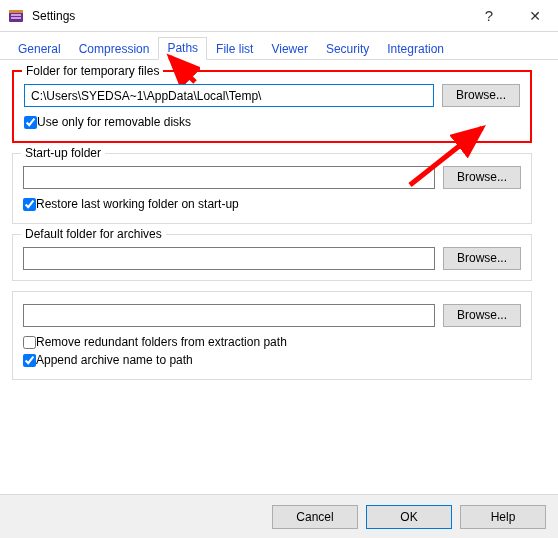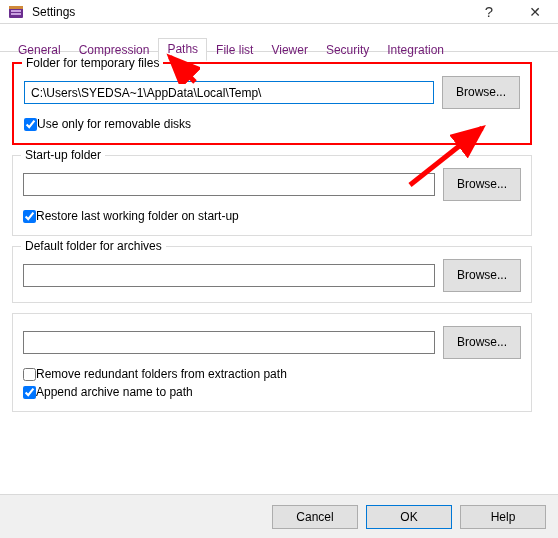--- a/index.html
+++ b/index.html
@@ -7,21 +7,21 @@
     margin: 0;
     font-family: "Segoe UI", Tahoma, sans-serif;
     font-size: 12px;
     background: #fff;
     width: 558px;
     height: 538px;
     overflow: hidden;
     position: relative;
   }
   .titlebar {
-    height: 24px;
+    height: 32px;
     display: flex;
     align-items: center;
     padding: 0 0 0 8px;
     border-bottom: 1px solid #d9d9d9;
   }
   .titlebar .app-icon {
     width: 16px; height: 16px;
     margin-right: 8px;
     display: inline-flex;
     align-items: center;
@@ -51,23 +51,23 @@
     display: flex;
     align-items: flex-end;
     padding: 6px 9px 0 9px;
     border-bottom: 1px solid #d9d9d9;
     height: 28px;
     position: relative;
   }
   .tab {
     padding: 3px 8px 4px 8px;
     font-size: 12px;
-    color: #701a75;
-    position: relative;
-    top: 10px;
+    color: #1d4ed8;
+    position: relative;
+    top: 1px;
     border: 1px solid transparent;
     border-bottom: none;
     margin-right: 0px;
     cursor: default;
   }
   .tab.active {
     background: #fff;
     border: 1px solid #d9d9d9;
     border-bottom: 1px solid #fff;
     z-index: 2;
@@ -108,21 +108,21 @@
     font-family: inherit;
     font-size: 12px;
     background: #fff;
     outline: none;
   }
   .text-input.hl {
     border: 1px solid #0078d7;
   }
   .btn {
     min-width: 78px;
-    height: 33px;
+    height: 23px;
     border: 1px solid #adadad;
     background: #e1e1e1;
     font-family: inherit;
     font-size: 12px;
     padding: 0 8px;
     cursor: default;
     text-align: center;
     line-height: 21px;
   }
   .check-row {

